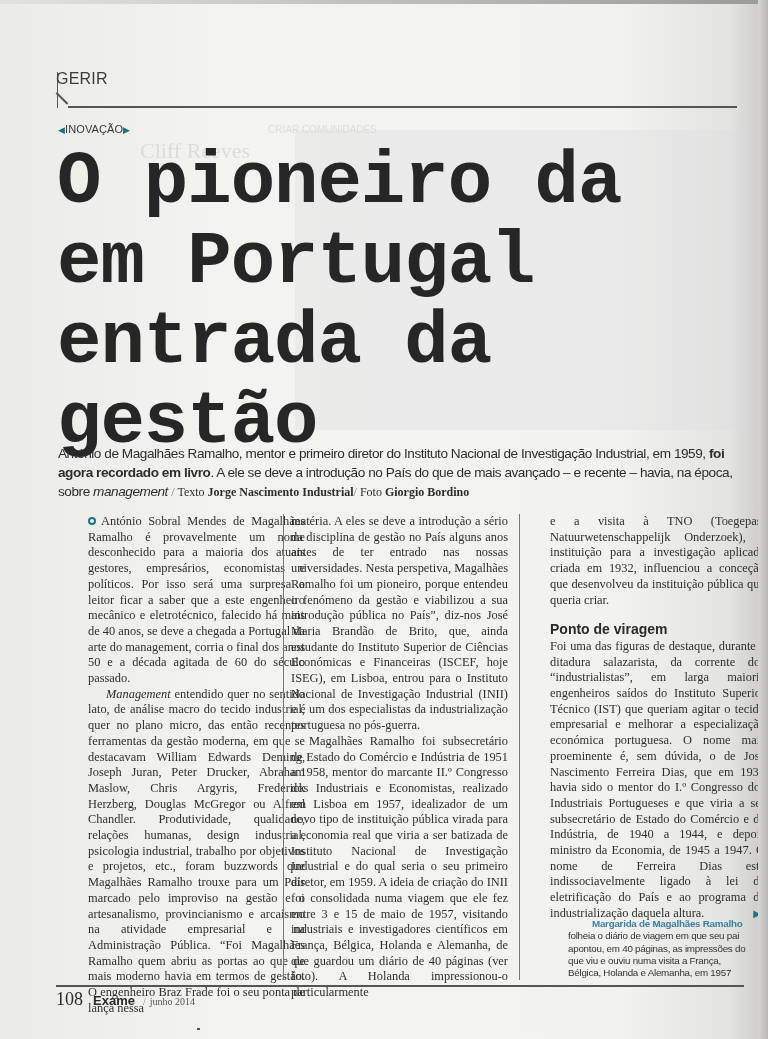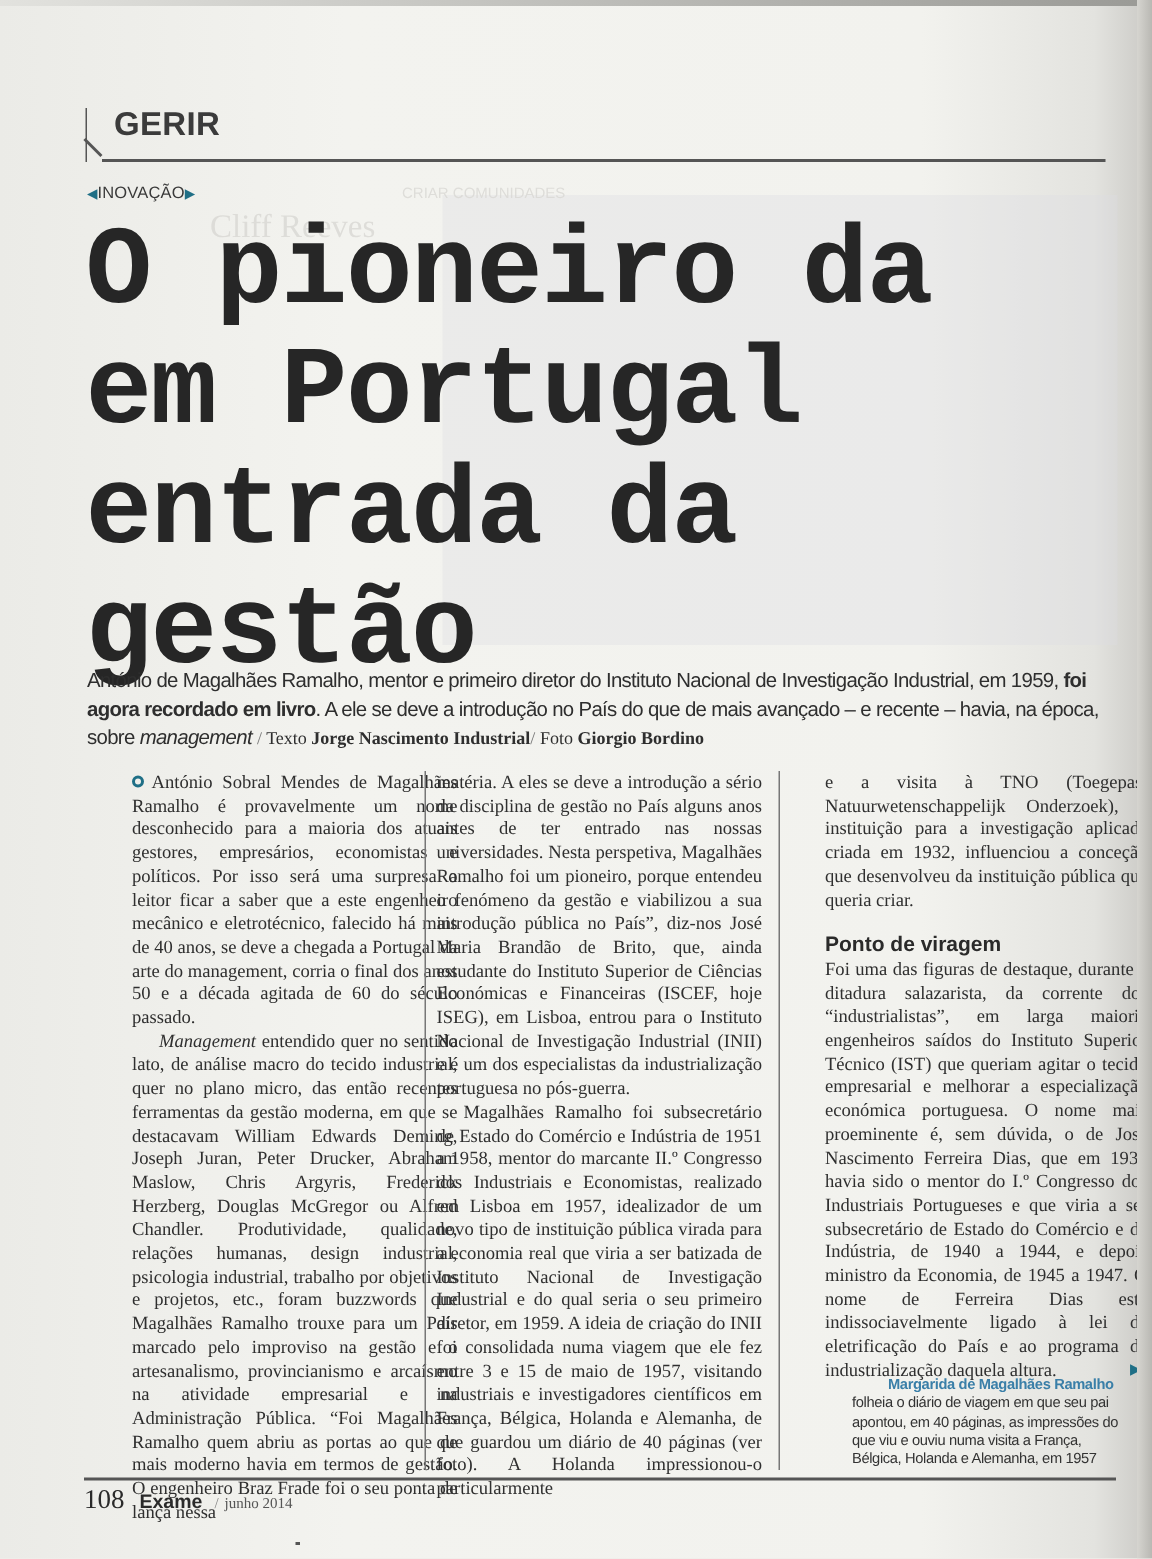--- a/index.html
+++ b/index.html
@@ -27,22 +27,22 @@
     .ghost-panel { position: absolute; background: rgba(220,222,226,.35); }
     .section-bracket {
       position: absolute; left: 57px; top: 72px; width: 14px; height: 36px;
       border-left: 1.5px solid #555;
     }
     .section-bracket:after {
       content: ""; position: absolute; left: -1px; top: 20px; width: 16px; height: 1.5px;
       background: #555; transform: rotate(45deg); transform-origin: left top;
     }
     .section-title {
-      position: absolute; left: 76px; top: 70px;
-      font-family: "Liberation Sans", sans-serif; font-weight: bold; font-size: 22px;
+      position: absolute; left: 56px; top: 70px;
+      font-family: "Liberation Sans", sans-serif; font-weight: normal; font-size: 16px;
       color: #3b3b3b; letter-spacing: .2px;
     }
     .section-rule {
       position: absolute; left: 68px; top: 106px; width: 669px; height: 1.5px; background: #555;
     }
     .kicker {
       position: absolute; left: 58px; top: 123px;
       font-family: "Liberation Sans", sans-serif; font-weight: normal; font-size: 11px;
       color: #3a3a3a; letter-spacing: .1px;
     }

